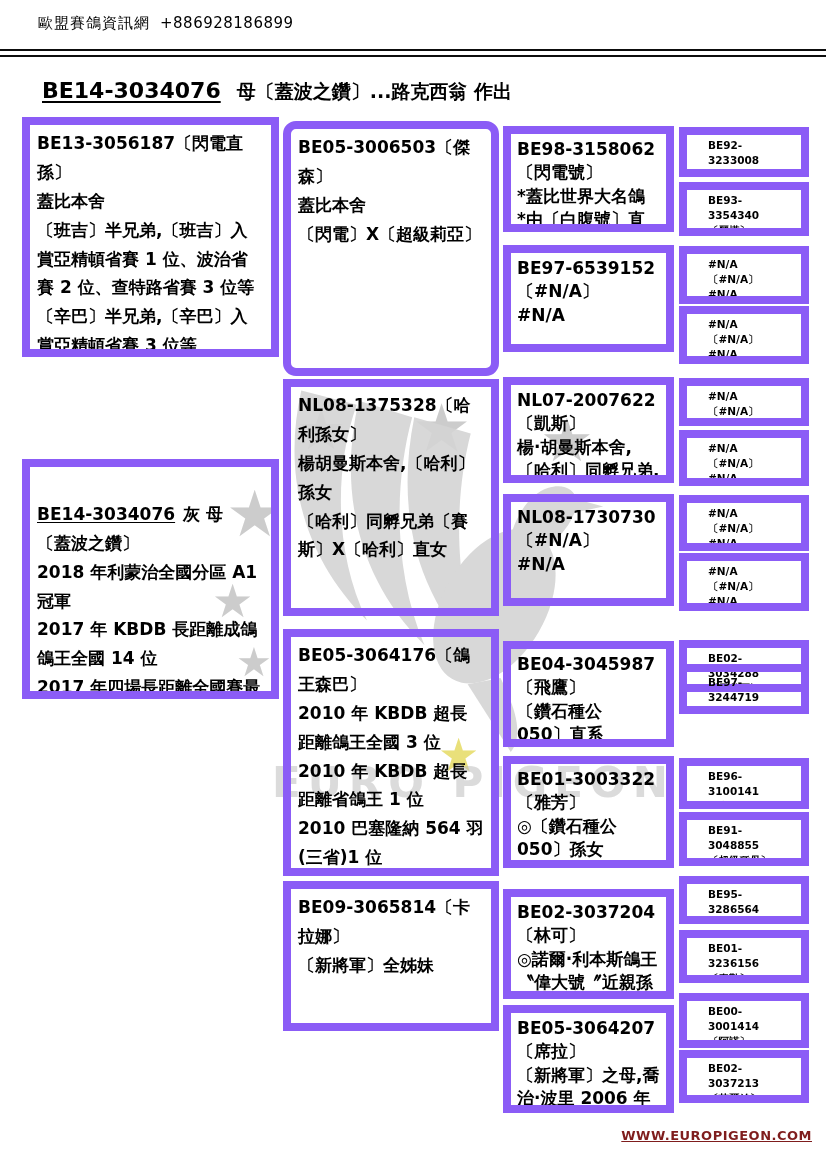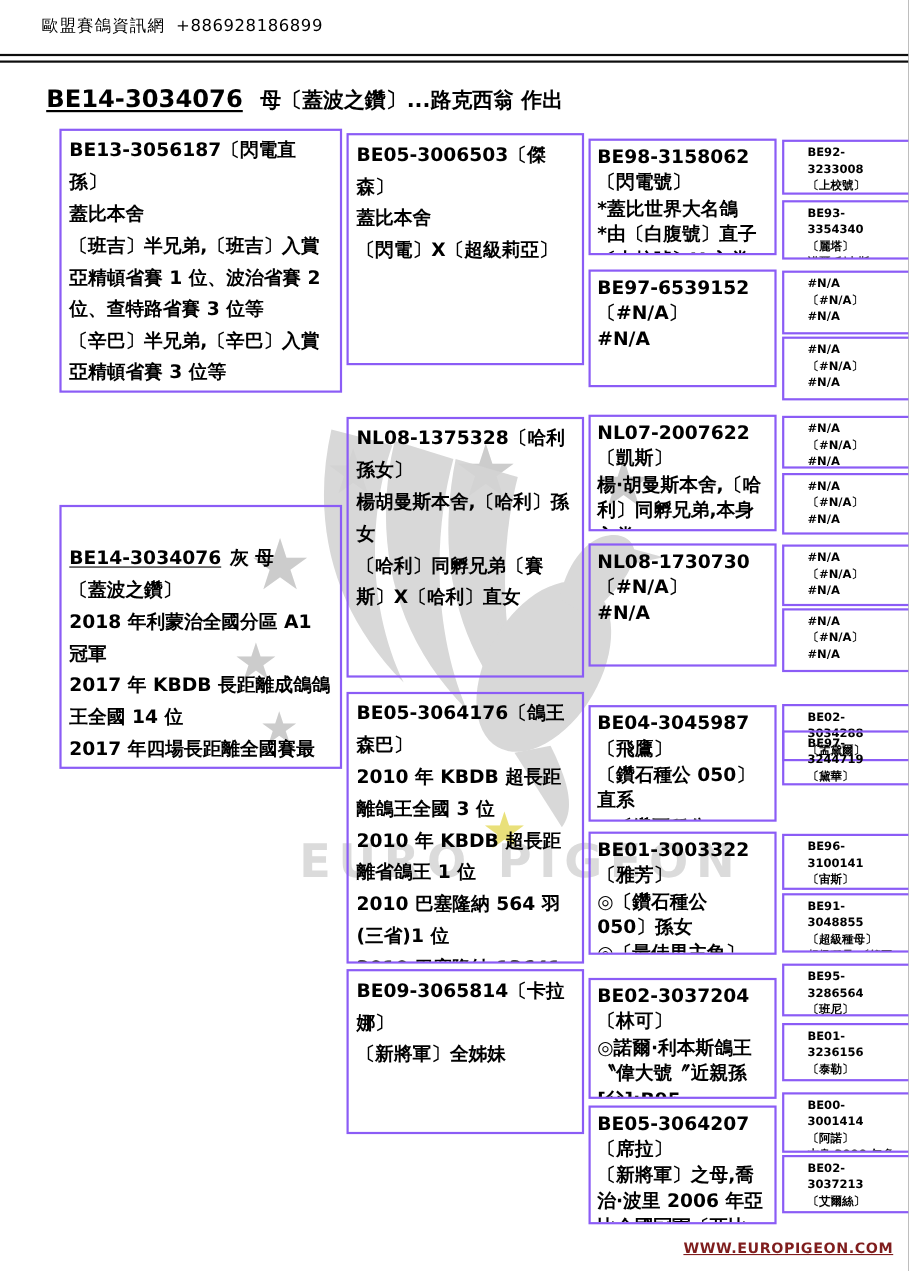--- a/index.html
+++ b/index.html
@@ -28,42 +28,41 @@
   .wm-text{
     position:absolute;left:272px;top:758px;
     font-size:42px;font-weight:800;letter-spacing:7px;
     color:rgba(190,190,190,0.55);
     white-space:nowrap;
   }
   .wm-dove{position:absolute;left:278px;top:372px;opacity:0.9;}
   
   .box{
     position:absolute;z-index:1;
-    border:2px solid #8b5cf6;
+    border:8px solid #8b5cf6;
     background:transparent;
     box-sizing:border-box;
     overflow:hidden;
     font-weight:bold;
-    margin-left:32px;
   }
   .box-text{white-space:pre-line;}
   .c12 .box-text{font-size:17px;line-height:1.7;}
   .c12{padding:4px 7px;}
   .c3{padding:4px 6px;}
   .c3 .box-text{font-size:17px;line-height:1.38;}
   .c4{padding:3px 21px;}
   .c4 .box-text{font-size:10.5px;line-height:1.42;}
   .ring-underline{text-decoration:underline;text-underline-offset:2px;}
   .sex-label{margin-left:8px;}
   
   .b11{left:22px;top:117px;width:257px;height:240px;}
   .b12{left:22px;top:459px;width:257px;height:240px;}
   .b13{left:22px;top:757px;width:257px;height:368px;}
   
-  .b21{left:283px;top:121px;width:216px;height:211px;}
+  .b21{left:283px;top:121px;width:216px;height:255px;border-radius:13px;}
   .b22{left:283px;top:379px;width:216px;height:237px;}
   .b23{left:283px;top:629px;width:216px;height:247px;}
   .b24{left:283px;top:881px;width:216px;height:150px;}
   
   .b31{left:503px;top:126px;width:171px;height:106px;}
   .b32{left:503px;top:245px;width:171px;height:107px;}
   .b33{left:503px;top:377px;width:171px;height:106px;}
   .b34{left:503px;top:494px;width:171px;height:112px;}
   .b35{left:503px;top:641px;width:171px;height:106px;}
   .b36{left:503px;top:756px;width:171px;height:112px;}

